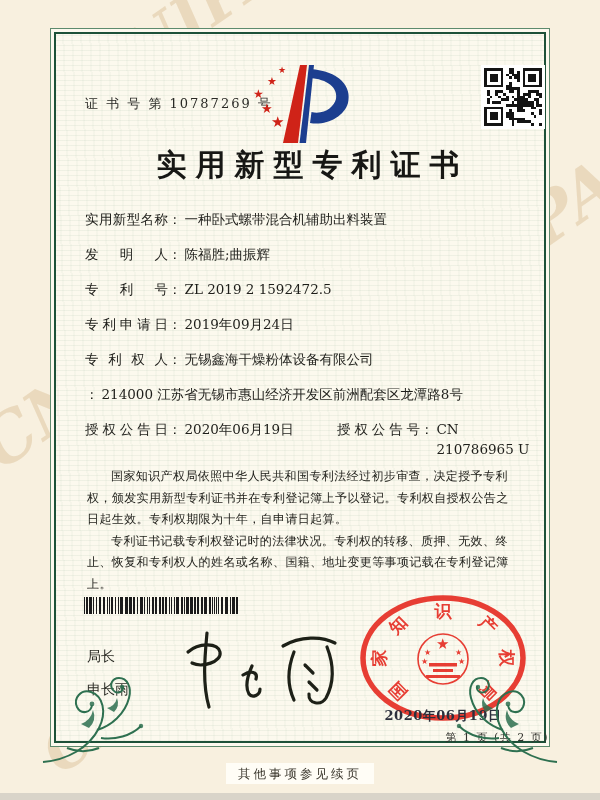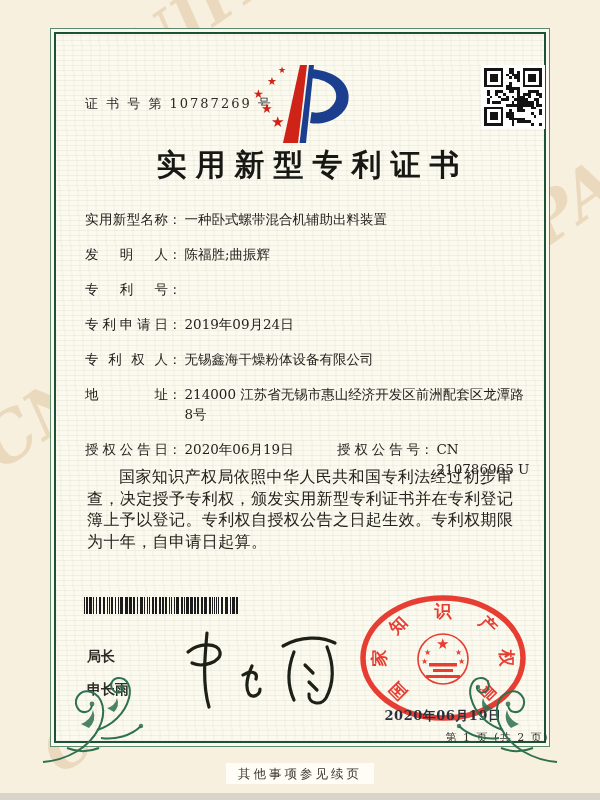--- a/index.html
+++ b/index.html
@@ -22,24 +22,24 @@
       font-weight:bold;letter-spacing:9px;text-indent:9px;color:#171714;}
   .fields{position:absolute;left:34px;right:19px;top:180px;font-size:13.5px;color:#1e1e1a;font-weight:500;}
   .frow{display:flex;margin-bottom:15px;line-height:20px;}
   .lbl{display:inline-block;width:83px;text-align:justify;text-align-last:justify;flex:0 0 auto;}
   .colon{flex:0 0 auto;}
   .val{margin-left:3px;}
   .grant-row{display:flex;margin-top:7px;line-height:20px;}
   .grant-pair{display:flex;}
   .grant-pair.first{width:252px;flex:0 0 auto;}
   .body-text{position:absolute;left:36px;right:30px;top:437px;color:#23231e;}
-  .body-text p{margin:0;font-size:16px;line-height:21.5px;text-indent:2em;letter-spacing:0.4px;}
+  .body-text p{margin:0;font-size:12px;line-height:21.5px;text-indent:2em;letter-spacing:0.4px;}
   .barcode{position:absolute;left:33px;top:568px;width:158px;height:17px;}
   .signer{position:absolute;left:36px;top:620px;font-family:"DejaVu Sans","Liberation Sans",sans-serif;
-      font-size:14px;font-weight:700;color:#2c2c26;line-height:1;}
+      font-size:14px;font-weight:400;color:#2c2c26;line-height:1;}
   .signer .name{margin-top:19px;}
   .signature{position:absolute;left:104px;top:596px;width:218px;height:96px;}
   .seal{position:absolute;left:306px;top:564px;width:172px;height:134px;}
   .seal-date{position:absolute;left:312px;top:678px;width:160px;text-align:center;
       font-size:13px;font-weight:600;letter-spacing:0.5px;color:#2b2f3c;}
   .page-num{position:absolute;left:0;width:100%;top:701px;text-align:right;font-size:11px;
       letter-spacing:1.5px;color:#33332e;}
   .ornament{position:absolute;width:112px;height:116px;bottom:-22px;}
   .ornament.left{left:-14px;}
   .ornament.right{right:-14px;transform:scaleX(-1);}
@@ -213,52 +213,53 @@
         <span class="val">一种卧式螺带混合机辅助出料装置</span>
       </div>
       <div class="frow">
         <span class="lbl">发明人</span>
           <span class="colon">：</span>
         <span class="val">陈福胜;曲振辉</span>
       </div>
       <div class="frow">
         <span class="lbl">专利号</span>
           <span class="colon">：</span>
+        <span class="val">ZL 2019 2 1592472.5</span>
       </div>
       <div class="frow">
         <span class="lbl">专利申请日</span>
           <span class="colon">：</span>
         <span class="val">2019年09月24日</span>
       </div>
       <div class="frow">
         <span class="lbl">专利权人</span>
           <span class="colon">：</span>
         <span class="val">无锡鑫海干燥粉体设备有限公司</span>
       </div>
       <div class="frow">
-        <span class="lbl">地址</span>
           <span class="colon">：</span>
         <span class="val">214000 江苏省无锡市惠山经济开发区前洲配套区龙潭路8号</span>
       </div>
       <div class="grant-row">
         <div class="grant-pair first">
           <span class="lbl">授权公告日</span>
             <span class="colon">：</span>
           <span class="val">2020年06月19日</span>
         </div>
         <div class="grant-pair">
           <span class="lbl">授权公告号</span>
             <span class="colon">：</span>
           <span class="val">CN 210786965 U</span>
         </div>
       </div>
     </div>
 
     <div class="body-text">
       <p>国家知识产权局依照中华人民共和国专利法经过初步审查，决定授予专利权，颁发实用新型专利证书并在专利登记簿上予以登记。专利权自授权公告之日起生效。专利权期限为十年，自申请日起算。</p>
+      <p>专利证书记载专利权登记时的法律状况。专利权的转移、质押、无效、终止、恢复和专利权人的姓名或名称、国籍、地址变更等事项记载在专利登记簿上。</p>
     </div>
 
     <svg class="barcode" viewBox="0 0 158 17" preserveAspectRatio="none" id="barcode-svg">
         <rect x="0" y="0" width="1" height="17" fill="#1b1b1b"></rect>
         <rect x="2" y="0" width="2" height="17" fill="#1b1b1b"></rect>
         <rect x="5" y="0" width="3" height="17" fill="#1b1b1b"></rect>
         <rect x="9" y="0" width="1" height="17" fill="#1b1b1b"></rect>
         <rect x="12" y="0" width="1" height="17" fill="#1b1b1b"></rect>
         <rect x="15" y="0" width="2" height="17" fill="#1b1b1b"></rect>
         <rect x="19" y="0" width="2" height="17" fill="#1b1b1b"></rect>

